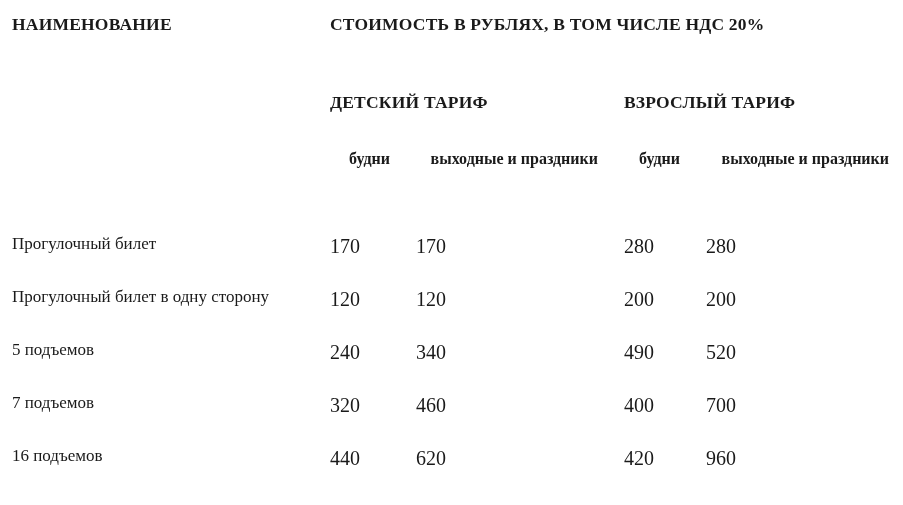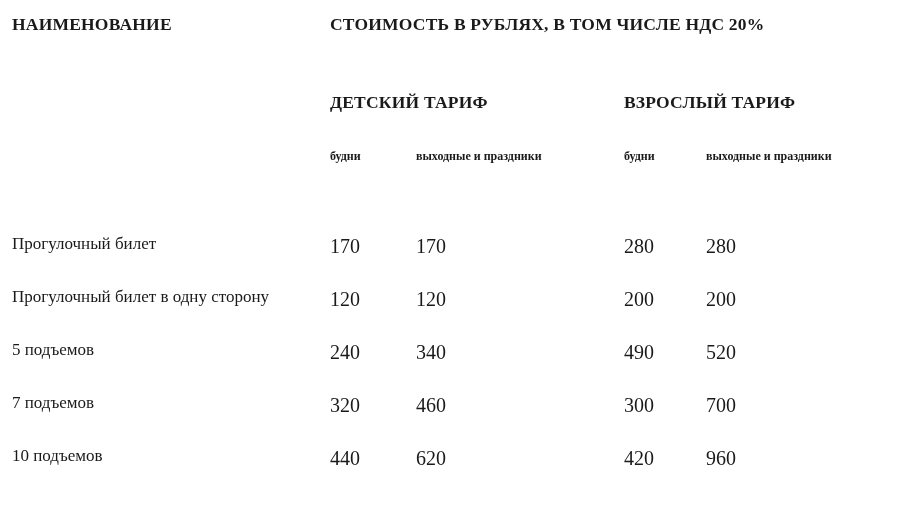--- a/index.html
+++ b/index.html
@@ -30,22 +30,22 @@
   .hdr {
     font-weight: bold;
     text-transform: uppercase;
     font-size: 17.5px;
     letter-spacing: 0.2px;
     text-align: left;
     line-height: 1.28;
   }
   .subhdr {
     font-weight: bold;
-    font-size: 12px;
-    text-align: left;
+    font-size: 16px;
+    text-align: right;
     text-transform: none;
     line-height: 1.3;
   }
   .cell-name {
     font-size: 17px;
     line-height: 1.35;
     text-align: left;
     margin-left: 19px;
   }
   .cell-num {
@@ -118,25 +118,25 @@
       <td class="cell-num vline-l">240</td>
       <td class="cell-num">340</td>
       <td class="cell-num vline-l">490</td>
       <td class="cell-num">520</td>
     </tr>
 
     <tr class="row-sep">
       <td class="cell-name">7 подъемов</td>
       <td class="cell-num vline-l">320</td>
       <td class="cell-num">460</td>
-      <td class="cell-num vline-l">300</td>
+      <td class="cell-num vline-l">400</td>
       <td class="cell-num">700</td>
     </tr>
 
     <tr class="row-sep">
-      <td class="cell-name">10 подъемов</td>
+      <td class="cell-name">16 подъемов</td>
       <td class="cell-num vline-l">440</td>
       <td class="cell-num">620</td>
       <td class="cell-num vline-l">420</td>
       <td class="cell-num">960</td>
     </tr>
   </tbody>
 </table>
 
 </body></html>

